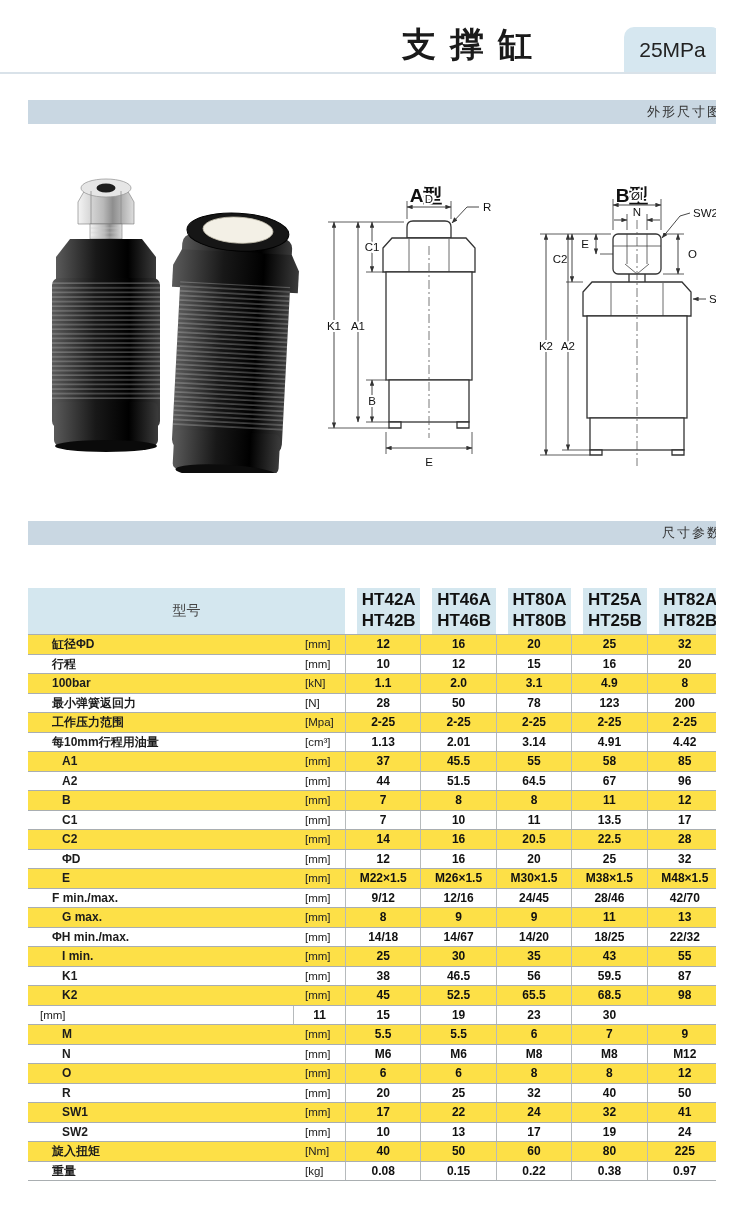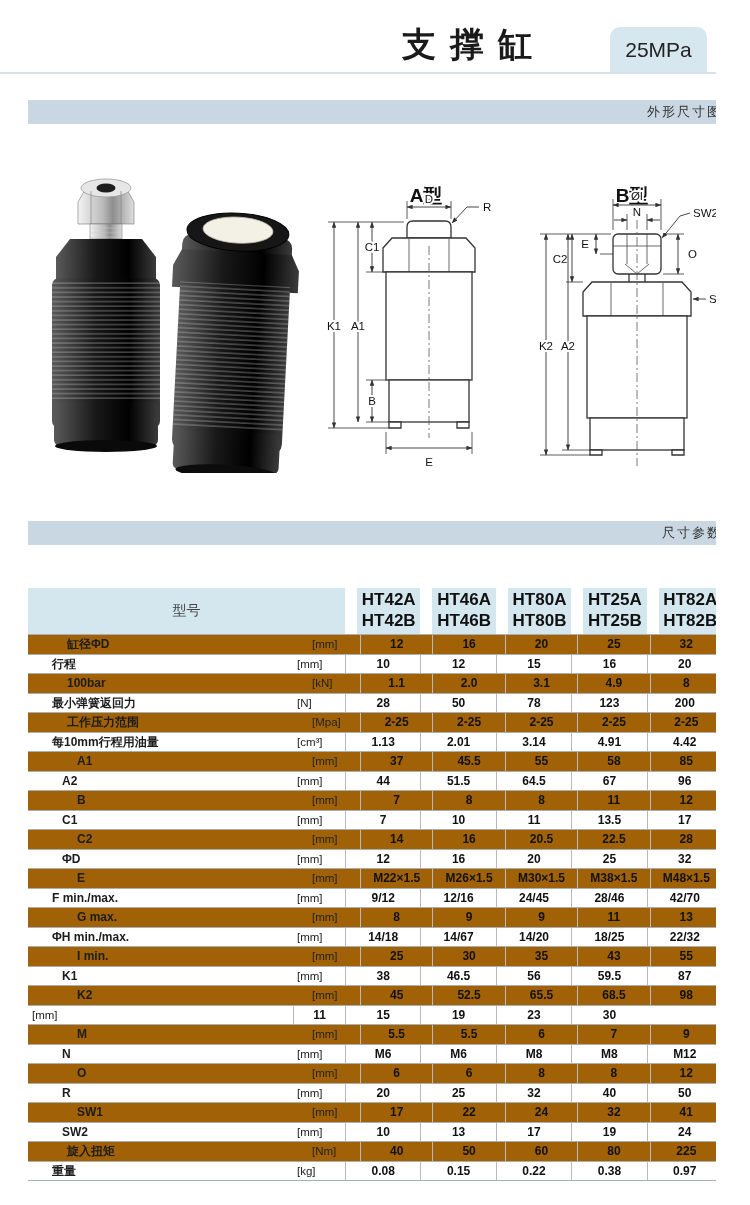--- a/index.html
+++ b/index.html
@@ -2,21 +2,21 @@
 <html><head>
 <meta charset="utf-8">
 <style>
   html,body{margin:0;padding:0;background:#fff;}
   #page{position:relative;width:716px;height:1205px;background:#fff;overflow:hidden;
         font-family:"Liberation Sans","DejaVu Sans",sans-serif;color:#111;}
 
   
   .page-title{position:absolute;left:402px;top:22px;font-size:34px;font-weight:600;
               letter-spacing:14px;color:#1a1a1a;white-space:nowrap;}
-  .badge{position:absolute;left:610px;top:27px;width:97px;height:46px;background:#d6e7f0;
+  .badge{position:absolute;left:624px;top:27px;width:97px;height:46px;background:#d6e7f0;
          border-radius:10px 10px 0 0;text-align:center;line-height:46px;font-size:21px;color:#222;}
   .top-divider{position:absolute;left:0;top:72px;width:750px;height:2px;background:#d9e2e9;}
 
   
   .section-bar{position:absolute;left:28px;width:694px;height:24px;background:#c9d7e2;
                text-align:right;line-height:24px;font-size:13px;color:#333;letter-spacing:2px;}
   #bar-outline{top:100px;}
   #bar-params{top:521px;}
 
   
@@ -38,24 +38,24 @@
   
   #spec-table{position:absolute;left:28px;top:588px;width:694px;}
   .thead{display:grid;grid-template-columns:317px repeat(5,1fr);column-gap:12px;height:46px;
          border-bottom:1px solid #a9aeb1;}
   .mhead-label{background:#d4e7ef;display:flex;align-items:center;justify-content:center;
                font-size:14px;color:#444;}
   .mcell{background:#d4e7ef;display:flex;flex-direction:column;justify-content:center;
          text-align:center;font-size:17px;font-weight:600;color:#111;line-height:1.22;}
   .trow{display:grid;grid-template-columns:265px 52px repeat(5,1fr);height:19.5px;
         line-height:18.5px;border-bottom:1px solid #a9aeb1;box-sizing:border-box;}
-  .trow.alt{background:#a16207;padding-left:15px;}
+  .trow.alt{background:#fde047;}
   .tlabel{padding-left:24px;font-size:12px;font-weight:600;color:#1c1c1c;white-space:nowrap;}
   .tlabel.ind{padding-left:34px;}
-  .tunit{padding-left:4px;font-size:11.5px;color:#222;}
+  .tunit{padding-left:4px;font-size:11.5px;color:#222;margin-left:8px;}
   .tval{text-align:center;font-size:12px;font-weight:700;color:#111;border-left:1px solid #b6babc;}
 </style>
 </head>
 <body>
 
 <div id="page">
 
   <div class="page-title">支撑缸</div>
   <div class="badge">25MPa</div>
   <div class="top-divider"></div>

